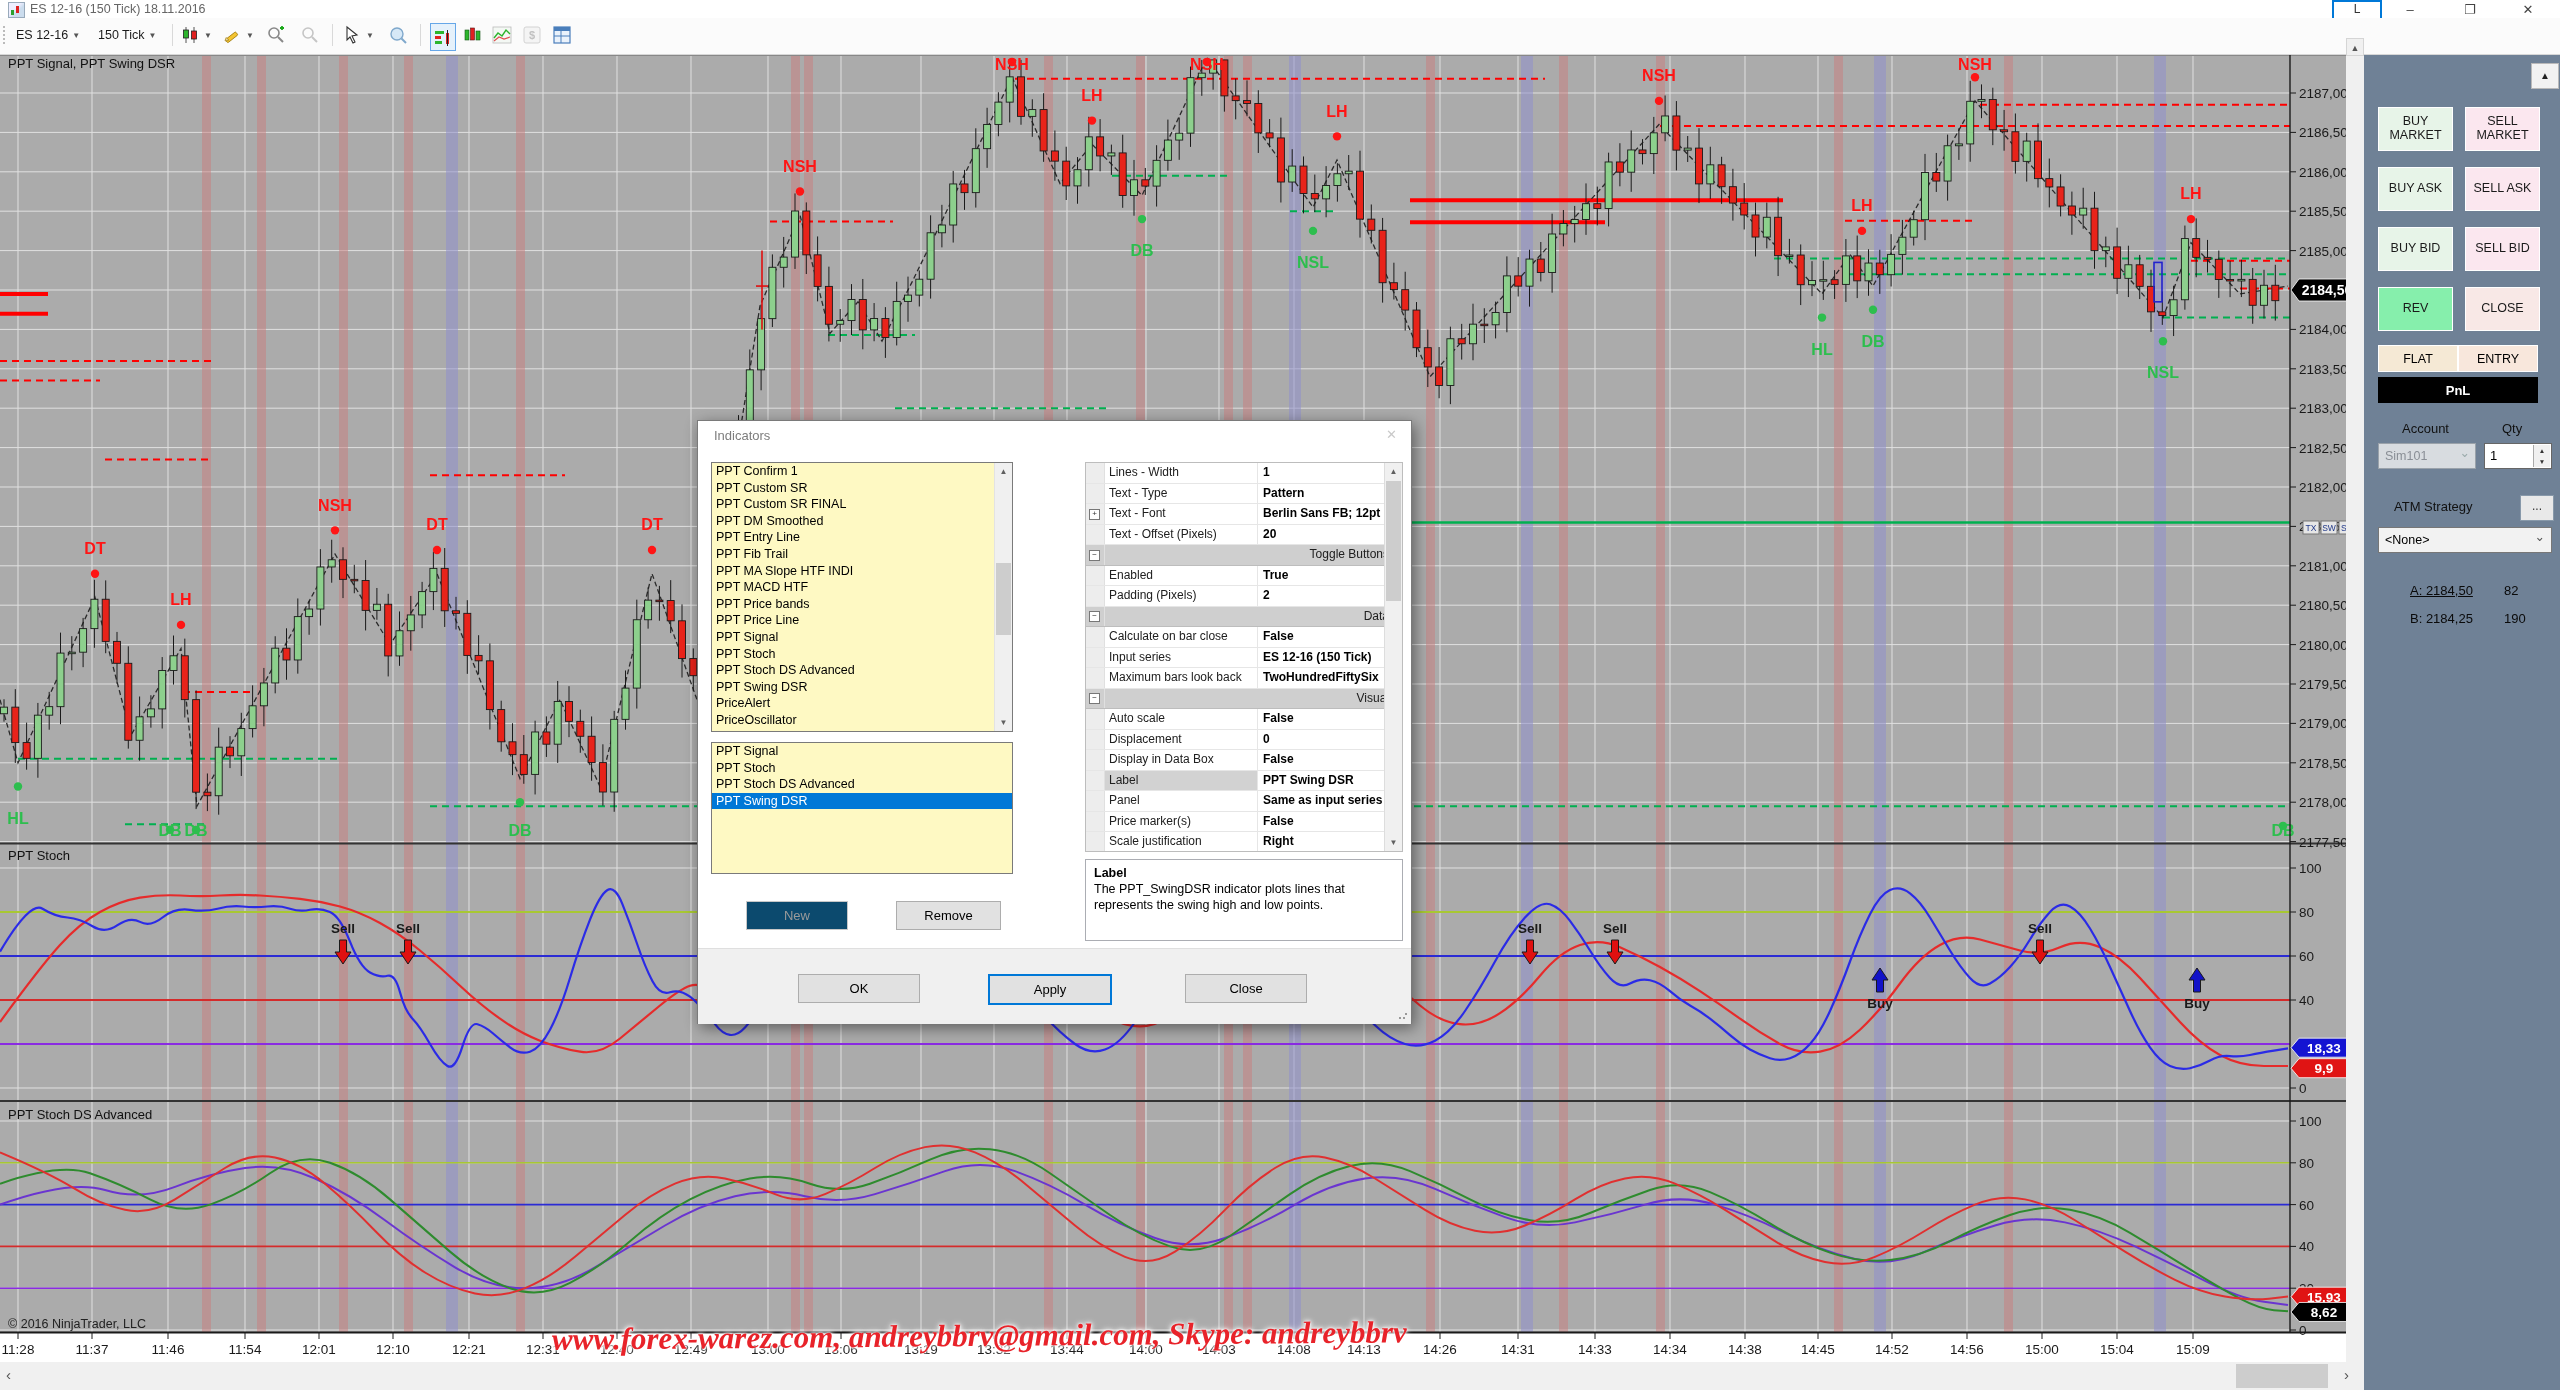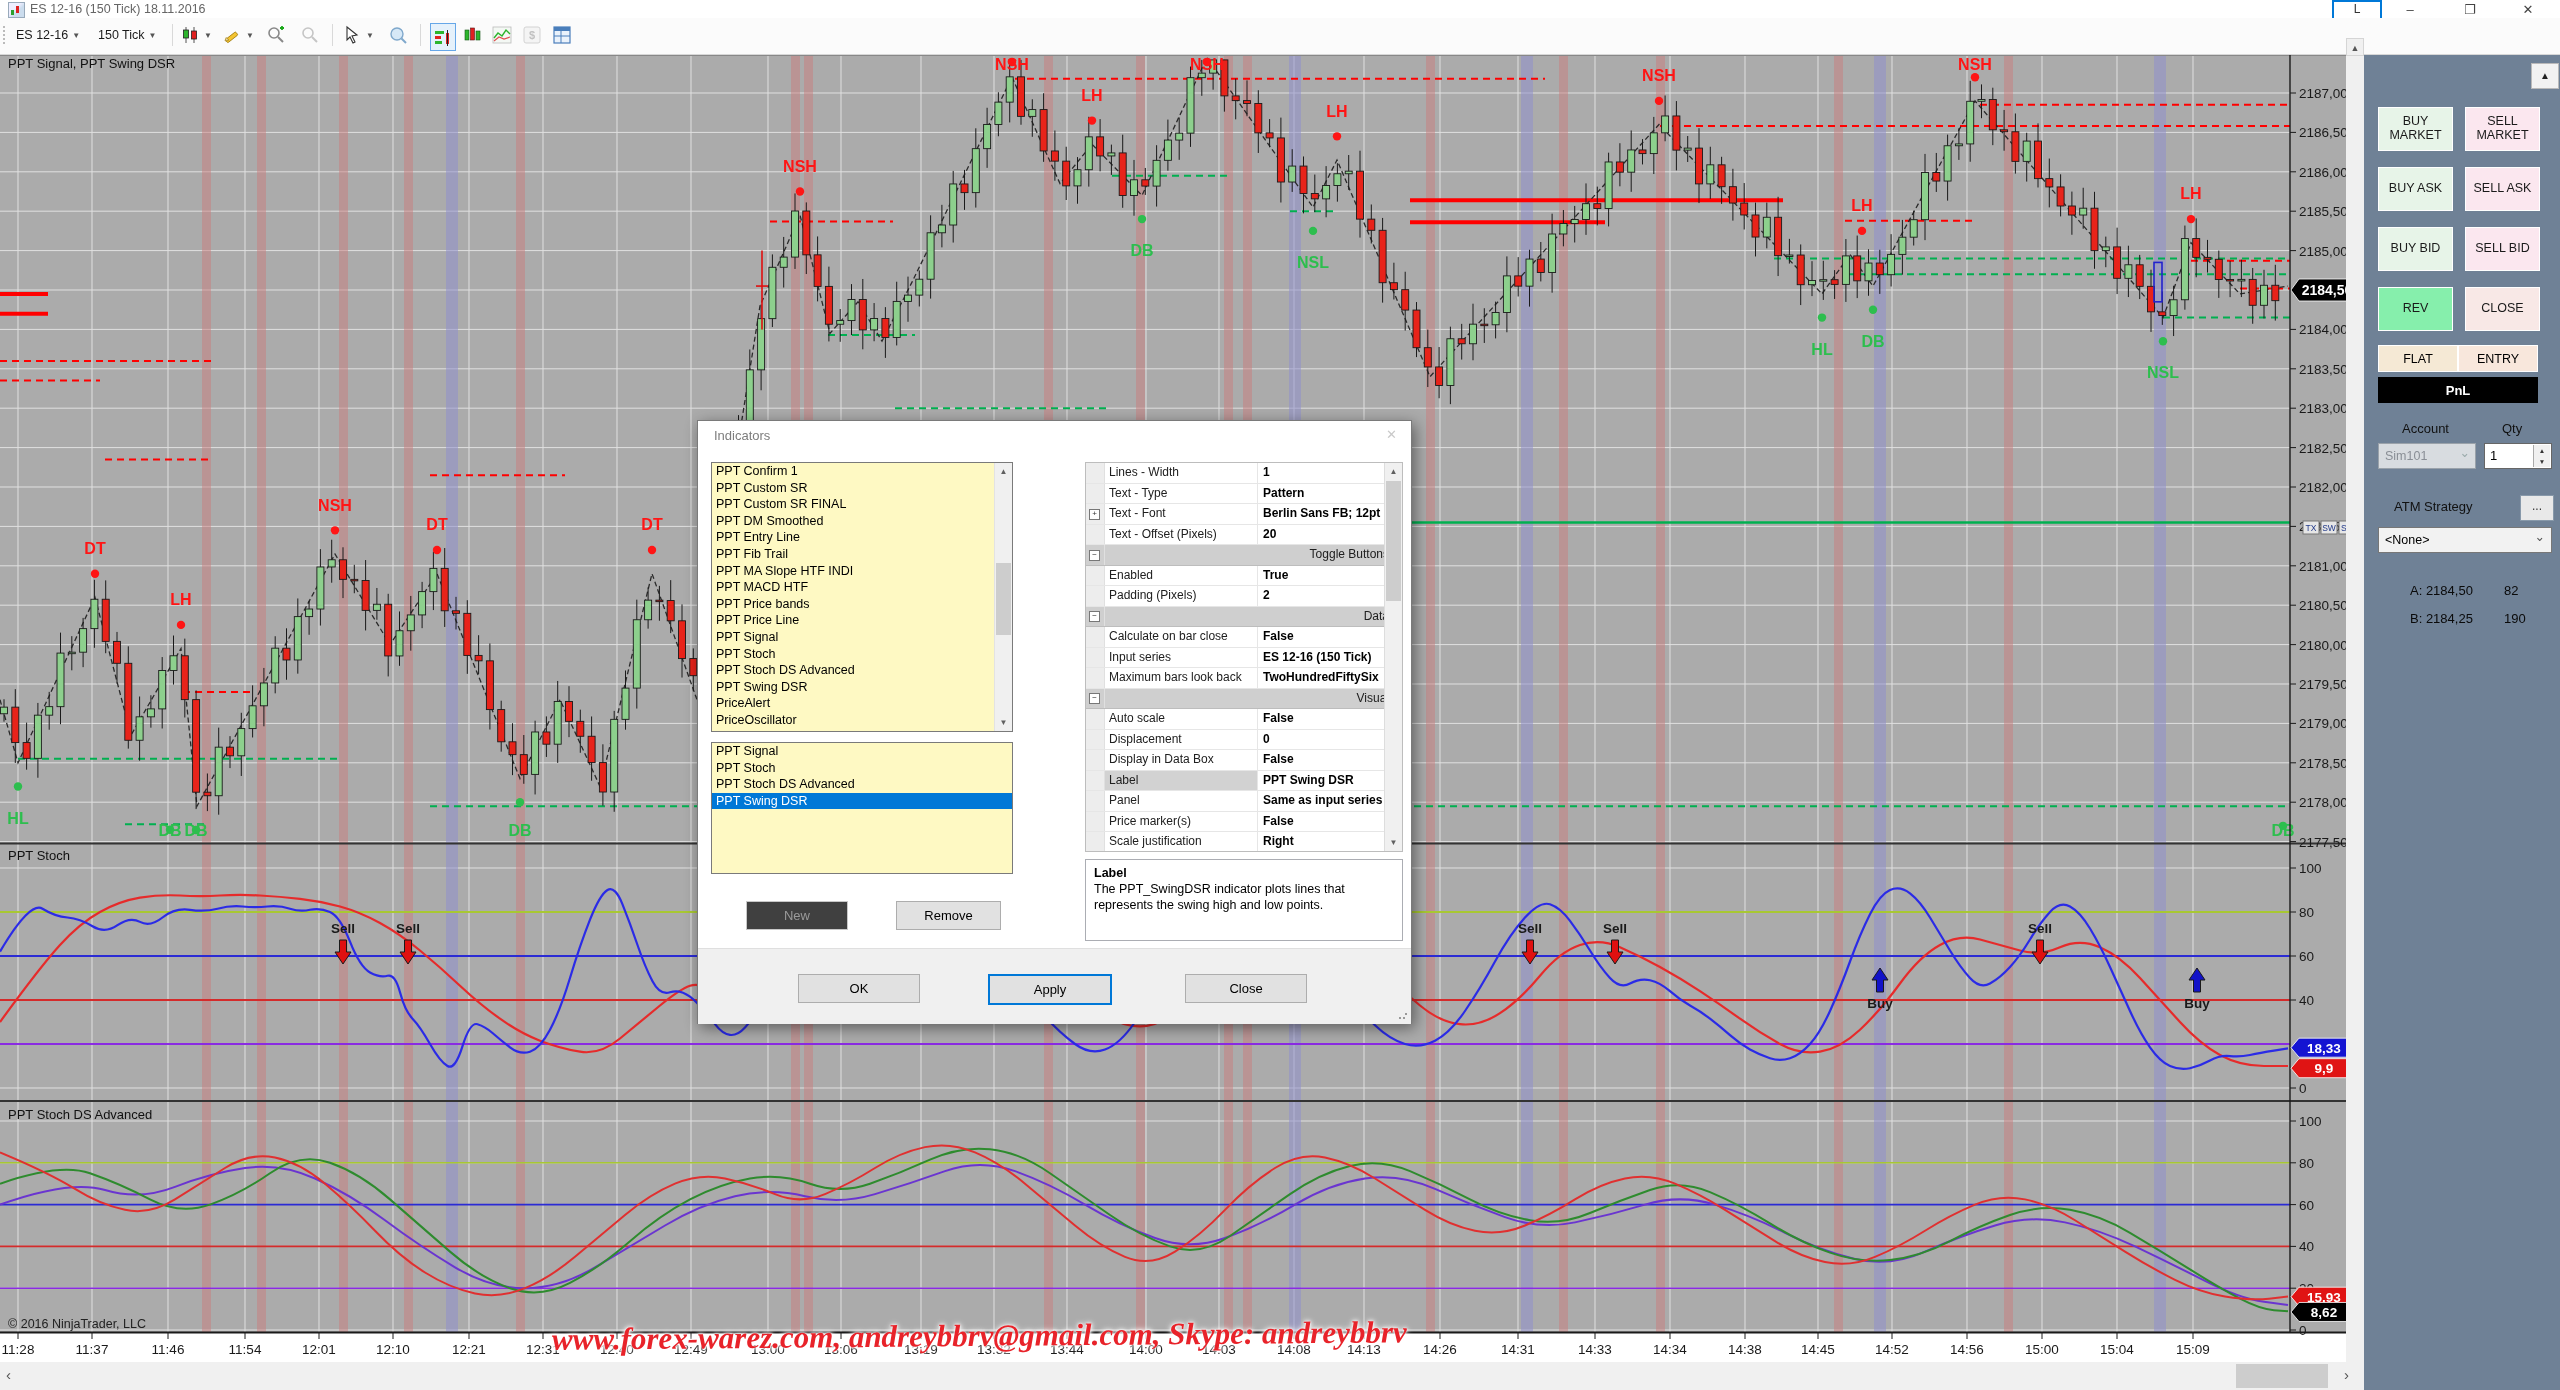--- a/index.html
+++ b/index.html
@@ -68,21 +68,21 @@
   .listbox{position:absolute;left:13px;width:300px;background:#fef9c3;border:1px solid #7a7a7a;overflow:hidden;}
   #list-available{top:41px;height:268px;}
   #list-configured{top:321px;height:130px;}
   .li{height:16.6px;line-height:16.6px;font-size:12.5px;color:#000;padding-left:4px;white-space:nowrap;}
   .li.sel{background:#0078D7;color:#fff;}
   .vsb{position:absolute;top:0;right:0;width:17px;height:100%;background:#F0F0F0;border-left:1px solid #E3E3E3;}
   .vsb .a{position:absolute;left:0;width:17px;height:17px;font-size:8px;color:#606060;text-align:center;line-height:17px;}
   .vsb .thumb{position:absolute;left:1px;width:15px;background:#CDCDCD;}
   .btn{position:absolute;height:27px;background:#E1E1E1;border:1px solid #ADADAD;font-size:13px;color:#000;
     display:flex;align-items:center;justify-content:center;font-family:"Liberation Sans",sans-serif;}
-  #btn-new{left:48px;top:480px;width:100px;background:#404040;border-color:#C8C8C8;color:#9a9a9a;}
+  #btn-new{left:48px;top:480px;width:100px;background:#0c4a6e;border-color:#C8C8C8;color:#9a9a9a;}
   #btn-remove{left:198px;top:480px;width:103px;}
   #btn-ok{left:100px;top:553px;width:120px;}
   #btn-apply{left:290px;top:553px;width:120px;border:2px solid #0078D7;}
   #btn-close{left:487px;top:553px;width:120px;}
   #dlg-footer{position:absolute;left:0;top:527px;width:713px;height:75px;background:#F0F0F0;border-top:1px solid #DFDFDF;}
   #propgrid{position:absolute;left:387px;top:41px;width:318px;height:390px;border:1px solid #BDBDBD;background:#fff;
     box-sizing:border-box;overflow:hidden;}
   .prow{position:relative;height:19.5px;line-height:19.5px;font-size:12px;border-bottom:1px solid #E6E6E6;display:flex;}
   .pmargin{width:18px;background:#EDEDED;border-right:1px solid #E0E0E0;flex:none;position:relative;}
   .pname{width:148px;padding-left:4px;color:#202020;white-space:nowrap;overflow:hidden;border-right:1px solid #E6E6E6;flex:none;}
@@ -981,21 +981,21 @@
   <div class="tp-label" style="left:138px;top:366px;">Qty</div>
   <div id="acct-combo">Sim101</div>
   <div id="qty-spin">
     <div id="qty-val">1</div>
     <div class="spin" style="top:1px;">▲</div>
     <div class="spin" style="top:12px;">▼</div>
   </div>
   <div class="tp-label" style="left:30px;top:444px;">ATM Strategy</div>
   <div id="atm-dots">...</div>
   <div id="atm-combo">&lt;None&gt;</div>
-  <div class="quote" style="left:46px;top:528px;">A: 2184,50</div>
+  <div class="quote" style="left:46px;top:528px;text-decoration:underline;">A: 2184,50</div>
   <div class="quote" style="left:140px;top:528px;">82</div>
   <div class="quote" style="left:46px;top:556px;">B: 2184,25</div>
   <div class="quote" style="left:140px;top:556px;">190</div>
 </div>
 
 <div id="watermark">www.forex-warez.com, andreybbrv@gmail.com, Skype: andreybbrv</div>
 
 <div id="dialog">
   <div id="dlg-title">Indicators</div>
   <div id="dlg-close">✕</div>

